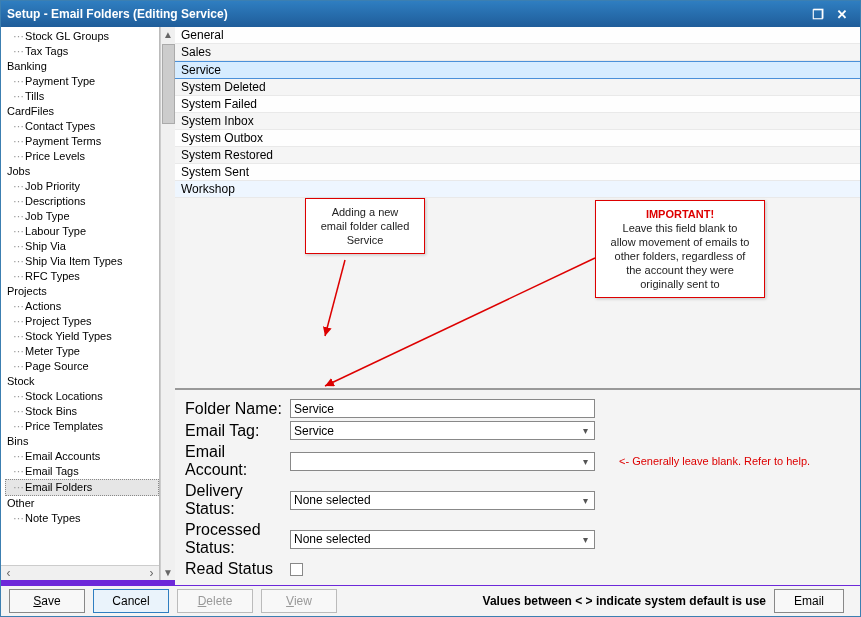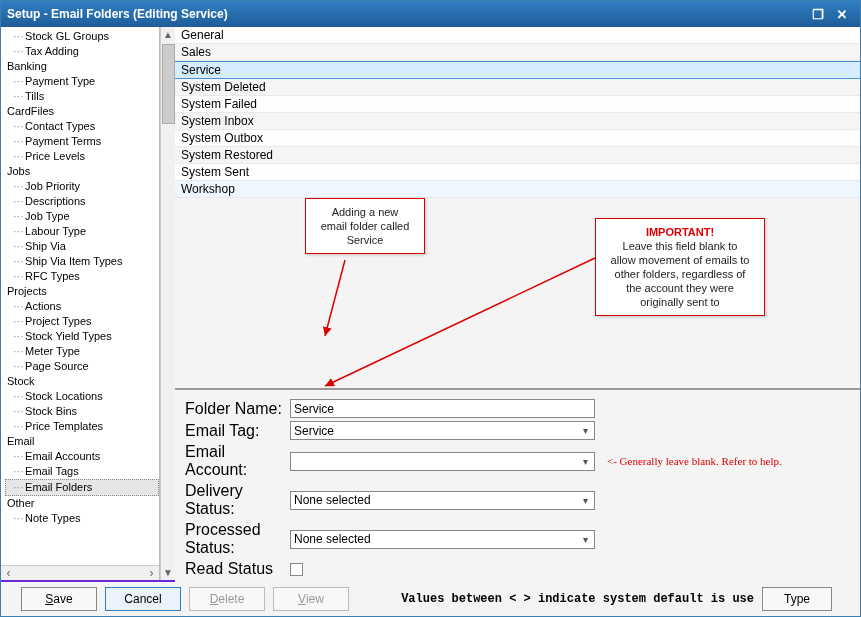--- a/index.html
+++ b/index.html
@@ -51,47 +51,47 @@
   .arrow-svg { position:absolute; pointer-events:none; }
   .form { border-top:2px solid #999; padding:6px 10px 4px 10px; background:#f4f4f4;}
   .form-row { display:flex; align-items:center; margin:3px 0;}
   .form-row label { width:105px; font-size:16px;}
   .form-row input[type=text], .form-row .select {
     width:305px; height:19px; border:1px solid #888; background:#fff; font:12px Tahoma,Arial;
     padding:0 3px;
   }
   .form-row .select { display:flex; align-items:center; justify-content:space-between;}
   .form-row .select .chev { color:#555; font-size:10px; padding-right:3px;}
-  .form-row .hint { margin-left:12px; color:#d00; font-size:11px;font-family:Liberation Serif, serif;}
+  .form-row .hint { margin-left:24px; color:#d00; font-size:11px;}
   .checkbox { width:13px;height:13px;border:1px solid #888;background:#fff;margin-left:0;}
-  .footer { height:36px; border-top:2px solid #6d28d9; background:#f4f4f4;
-    display:flex; align-items:center; padding:0 20px;}
+  .footer { height:36px; border-top:6px solid #6d28d9; background:#f4f4f4;
+    display:flex; align-items:center; padding:0 8px;}
   .footer .btn { width:76px; height:24px; margin-right:8px; border:1px solid #888;
     background:#f8f8f8; font:12px Tahoma,Arial; cursor:pointer; color:#000;}
   .footer .btn.primary { border:1px solid #2f7ec1; background:#eaf3fb;}
   .footer .btn[disabled]{ color:#999; border-color:#bbb; cursor:default;}
-  .footer .status { flex:1; text-align:right; font-weight:bold; font-size:12px; padding-right:8px; white-space:nowrap; overflow:hidden;font-family:Liberation Mono, monospace;}
+  .footer .status { flex:1; text-align:right; font-weight:bold; font-size:12px; padding-right:8px; white-space:nowrap; overflow:hidden;}
   .footer .btn.close { width:70px;}
   .underline-key { text-decoration: underline; }
 </style>
 </head>
 <body>
 
 <div class="titlebar">
   <span class="title">Setup - Email Folders (Editing Service)</span>
   <span class="title-icon">❐</span>
   <span class="title-icon">✕</span>
 </div>
 
 <div class="main">
 
   <div class="sidebar">
     <div class="tree" id="tree">
         <div class="item">Stock GL Groups</div>
-        <div class="item">Tax Adding</div>
+        <div class="item">Tax Tags</div>
         <div class="cat">Banking</div>
         <div class="item">Payment Type</div>
         <div class="item">Tills</div>
         <div class="cat">CardFiles</div>
         <div class="item">Contact Types</div>
         <div class="item">Payment Terms</div>
         <div class="item">Price Levels</div>
         <div class="cat">Jobs</div>
         <div class="item">Job Priority</div>
         <div class="item">Descriptions</div>
@@ -103,21 +103,21 @@
         <div class="cat">Projects</div>
         <div class="item">Actions</div>
         <div class="item">Project Types</div>
         <div class="item">Stock Yield Types</div>
         <div class="item">Meter Type</div>
         <div class="item">Page Source</div>
         <div class="cat">Stock</div>
         <div class="item">Stock Locations</div>
         <div class="item">Stock Bins</div>
         <div class="item">Price Templates</div>
-        <div class="cat">Email</div>
+        <div class="cat">Bins</div>
         <div class="item">Email Accounts</div>
         <div class="item">Email Tags</div>
         <div class="item sel">Email Folders</div>
         <div class="cat">Other</div>
         <div class="item">Note Types</div>
       </div>
     <div class="sidebar-scroll">
       <span>‹</span>
       <span>›</span>
     </div>
@@ -148,21 +148,21 @@
     </div>
 
     <div class="grid-spacer">
 
       <div class="callout" style="left:130px; top:0; width:120px;">
         <span style="white-space:pre-line;">Adding a new
 email folder called
 Service</span>
       </div>
 
-      <div class="callout red-title" style="left:420px; top:20px; width:170px;">
+      <div class="callout red-title" style="left:420px; top:2px; width:170px;">
         <b>IMPORTANT!</b><br>
         <span style="white-space:pre-line;margin-top:24px;">Leave this field blank to
 allow movement of emails to
 other folders, regardless of
 the account they were
 originally sent to</span>
       </div>
 
       <svg class="arrow-svg" style="left:0;top:0;" width="710" height="200">
         <defs>
@@ -217,14 +217,14 @@
 
   </div>
 </div>
 
 <div class="footer">
   <button class="btn"><span class="underline-key">S</span><span>ave</span></button>
   <button class="btn primary">Cancel</button>
   <button class="btn" disabled=""><span class="underline-key">D</span><span>elete</span></button>
   <button class="btn" disabled=""><span class="underline-key">V</span><span>iew</span></button>
   <div class="status">Values between &lt; &gt; indicate system default is use</div>
-  <button class="btn close">Type</button>
+  <button class="btn close">Email</button>
 </div>
 
 </body></html>

